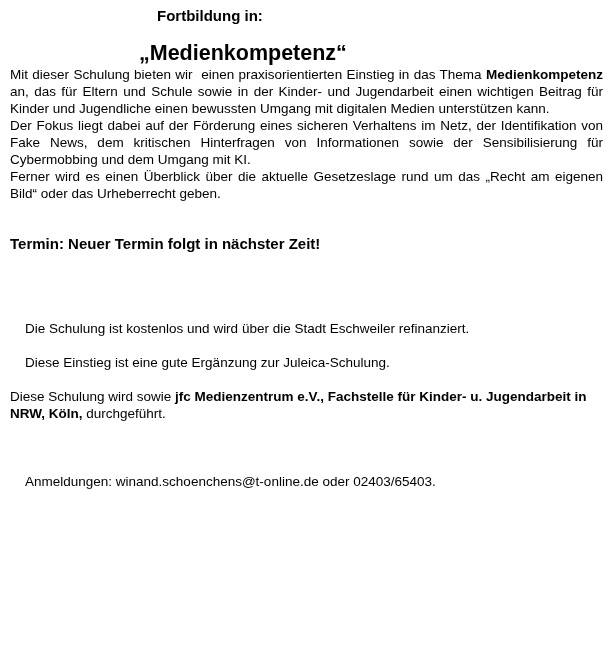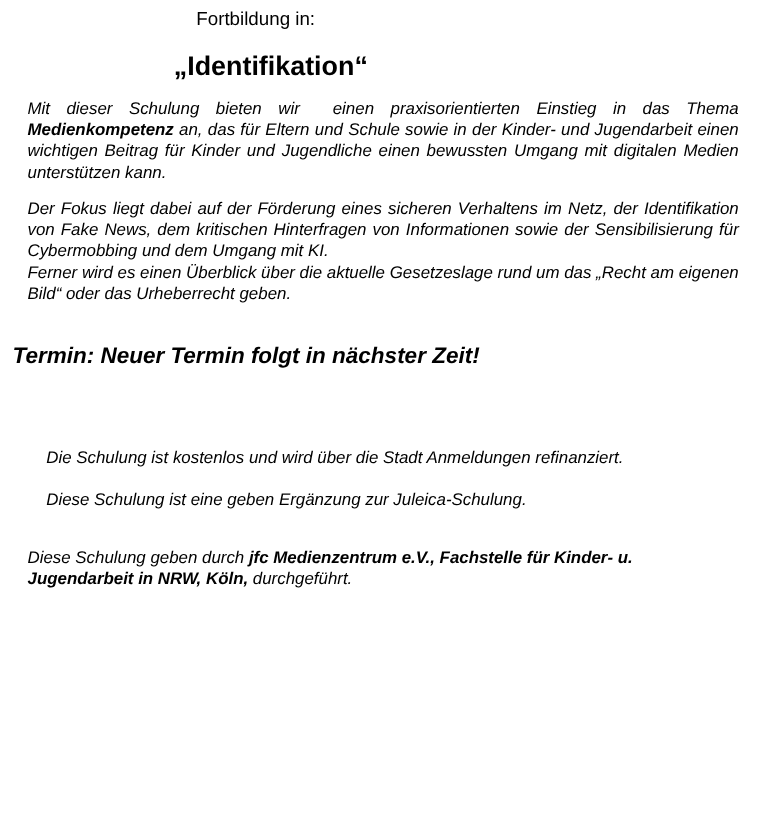--- a/index.html
+++ b/index.html
@@ -18,77 +18,76 @@
   }
   .page {
     box-sizing: border-box;
     width: 613px;
     height: 656px;
     padding: 6px 10px 0 10px;
     overflow: hidden;
   }
   .pretitle {
     margin: 0 0 0 147px;
-    font-weight: normal;
+    font-weight: bold;
     font-size: 15px;
     line-height: 19px;
     white-space: pre-wrap;
   }
   .doc-title {
     margin: 15px 0 0 129px;
     font-weight: bold;
     font-size: 21.5px;
     line-height: 26px;
     white-space: pre-wrap;
   }
   p.block {
-    margin: 12px;
+    margin: 0;
     white-space: pre-wrap;
-    font-style: italic;
   }
   .just { text-align: justify; }
   .p-intro   { margin-top: 34px; }
   .p-focus   { margin-top: 37px; }
   .termin-heading {
-    margin: 32px 0 4px 0;
+    margin: 32px 0 16px 0;
     font-weight: bold;
-    font-size: 18px;
+    font-size: 15px;
     line-height: 19px;
     white-space: pre-wrap;
-    font-style: italic;
   }
   .p-details { margin-top: 42px; }
   .p-req     { margin-top: 31px; }
   .p-provider{ margin-top: 35px; }
   .p-org     { margin-top: 33px; }
   .bold { font-weight: bold; }
   .line { white-space: pre-wrap; }
 </style>
 </head>
 <body>
 
 <div class="page">
 
   <div class="pretitle">Fortbildung in:</div>
 
-  <div class="doc-title">„Identifikation“</div>
+  <div class="doc-title">„Medienkompetenz“</div>
 
   <p class="block just p-intro"><span>Mit dieser Schulung bieten wir  einen praxisorientierten Einstieg in das Thema </span><span class="bold">Medienkompetenz</span><span> an, das für Eltern und Schule sowie in der Kinder- und Jugendarbeit einen wichtigen Beitrag für Kinder und Jugendliche einen bewussten Umgang mit digitalen Medien unterstützen kann.</span></p>
 
   <p class="block just p-focus">Der Fokus liegt dabei auf der Förderung eines sicheren Verhaltens im Netz, der Identifikation von Fake News, dem kritischen Hinterfragen von Informationen sowie der Sensibilisierung für Cybermobbing und dem Umgang mit KI.
 Ferner wird es einen Überblick über die aktuelle Gesetzeslage rund um das „Recht am eigenen Bild“ oder das Urheberrecht geben.</p>
 
   <div class="termin-heading">Termin: Neuer Termin folgt in nächster Zeit!</div>
 
   <p class="block p-details">
     <br>
-    <span class="line">Die Schulung ist kostenlos und wird über die Stadt Anmeldungen refinanziert.</span><br>
-    <span class="line">Diese Schulung ist eine geben Ergänzung zur Juleica-Schulung.</span>
+    <span class="line">Die Schulung ist kostenlos und wird über die Stadt Eschweiler refinanziert.</span><br>
+    <span class="line">Diese Einstieg ist eine gute Ergänzung zur Juleica-Schulung.</span>
   </p>
 
 
-  <p class="block p-provider"><span>Diese Schulung geben durch </span><span class="bold">jfc Medienzentrum e.V., Fachstelle für Kinder- u. Jugendarbeit in NRW, Köln,</span><span> durchgeführt.</span></p>
+  <p class="block p-provider"><span>Diese Schulung wird sowie </span><span class="bold">jfc Medienzentrum e.V., Fachstelle für Kinder- u. Jugendarbeit in NRW, Köln,</span><span> durchgeführt.</span></p>
 
   <p class="block p-org">
     <br>
+    <span class="line">Anmeldungen: winand.schoenchens@t-online.de oder 02403/65403.</span>
   </p>
 
 </div>
 
 </body></html>

